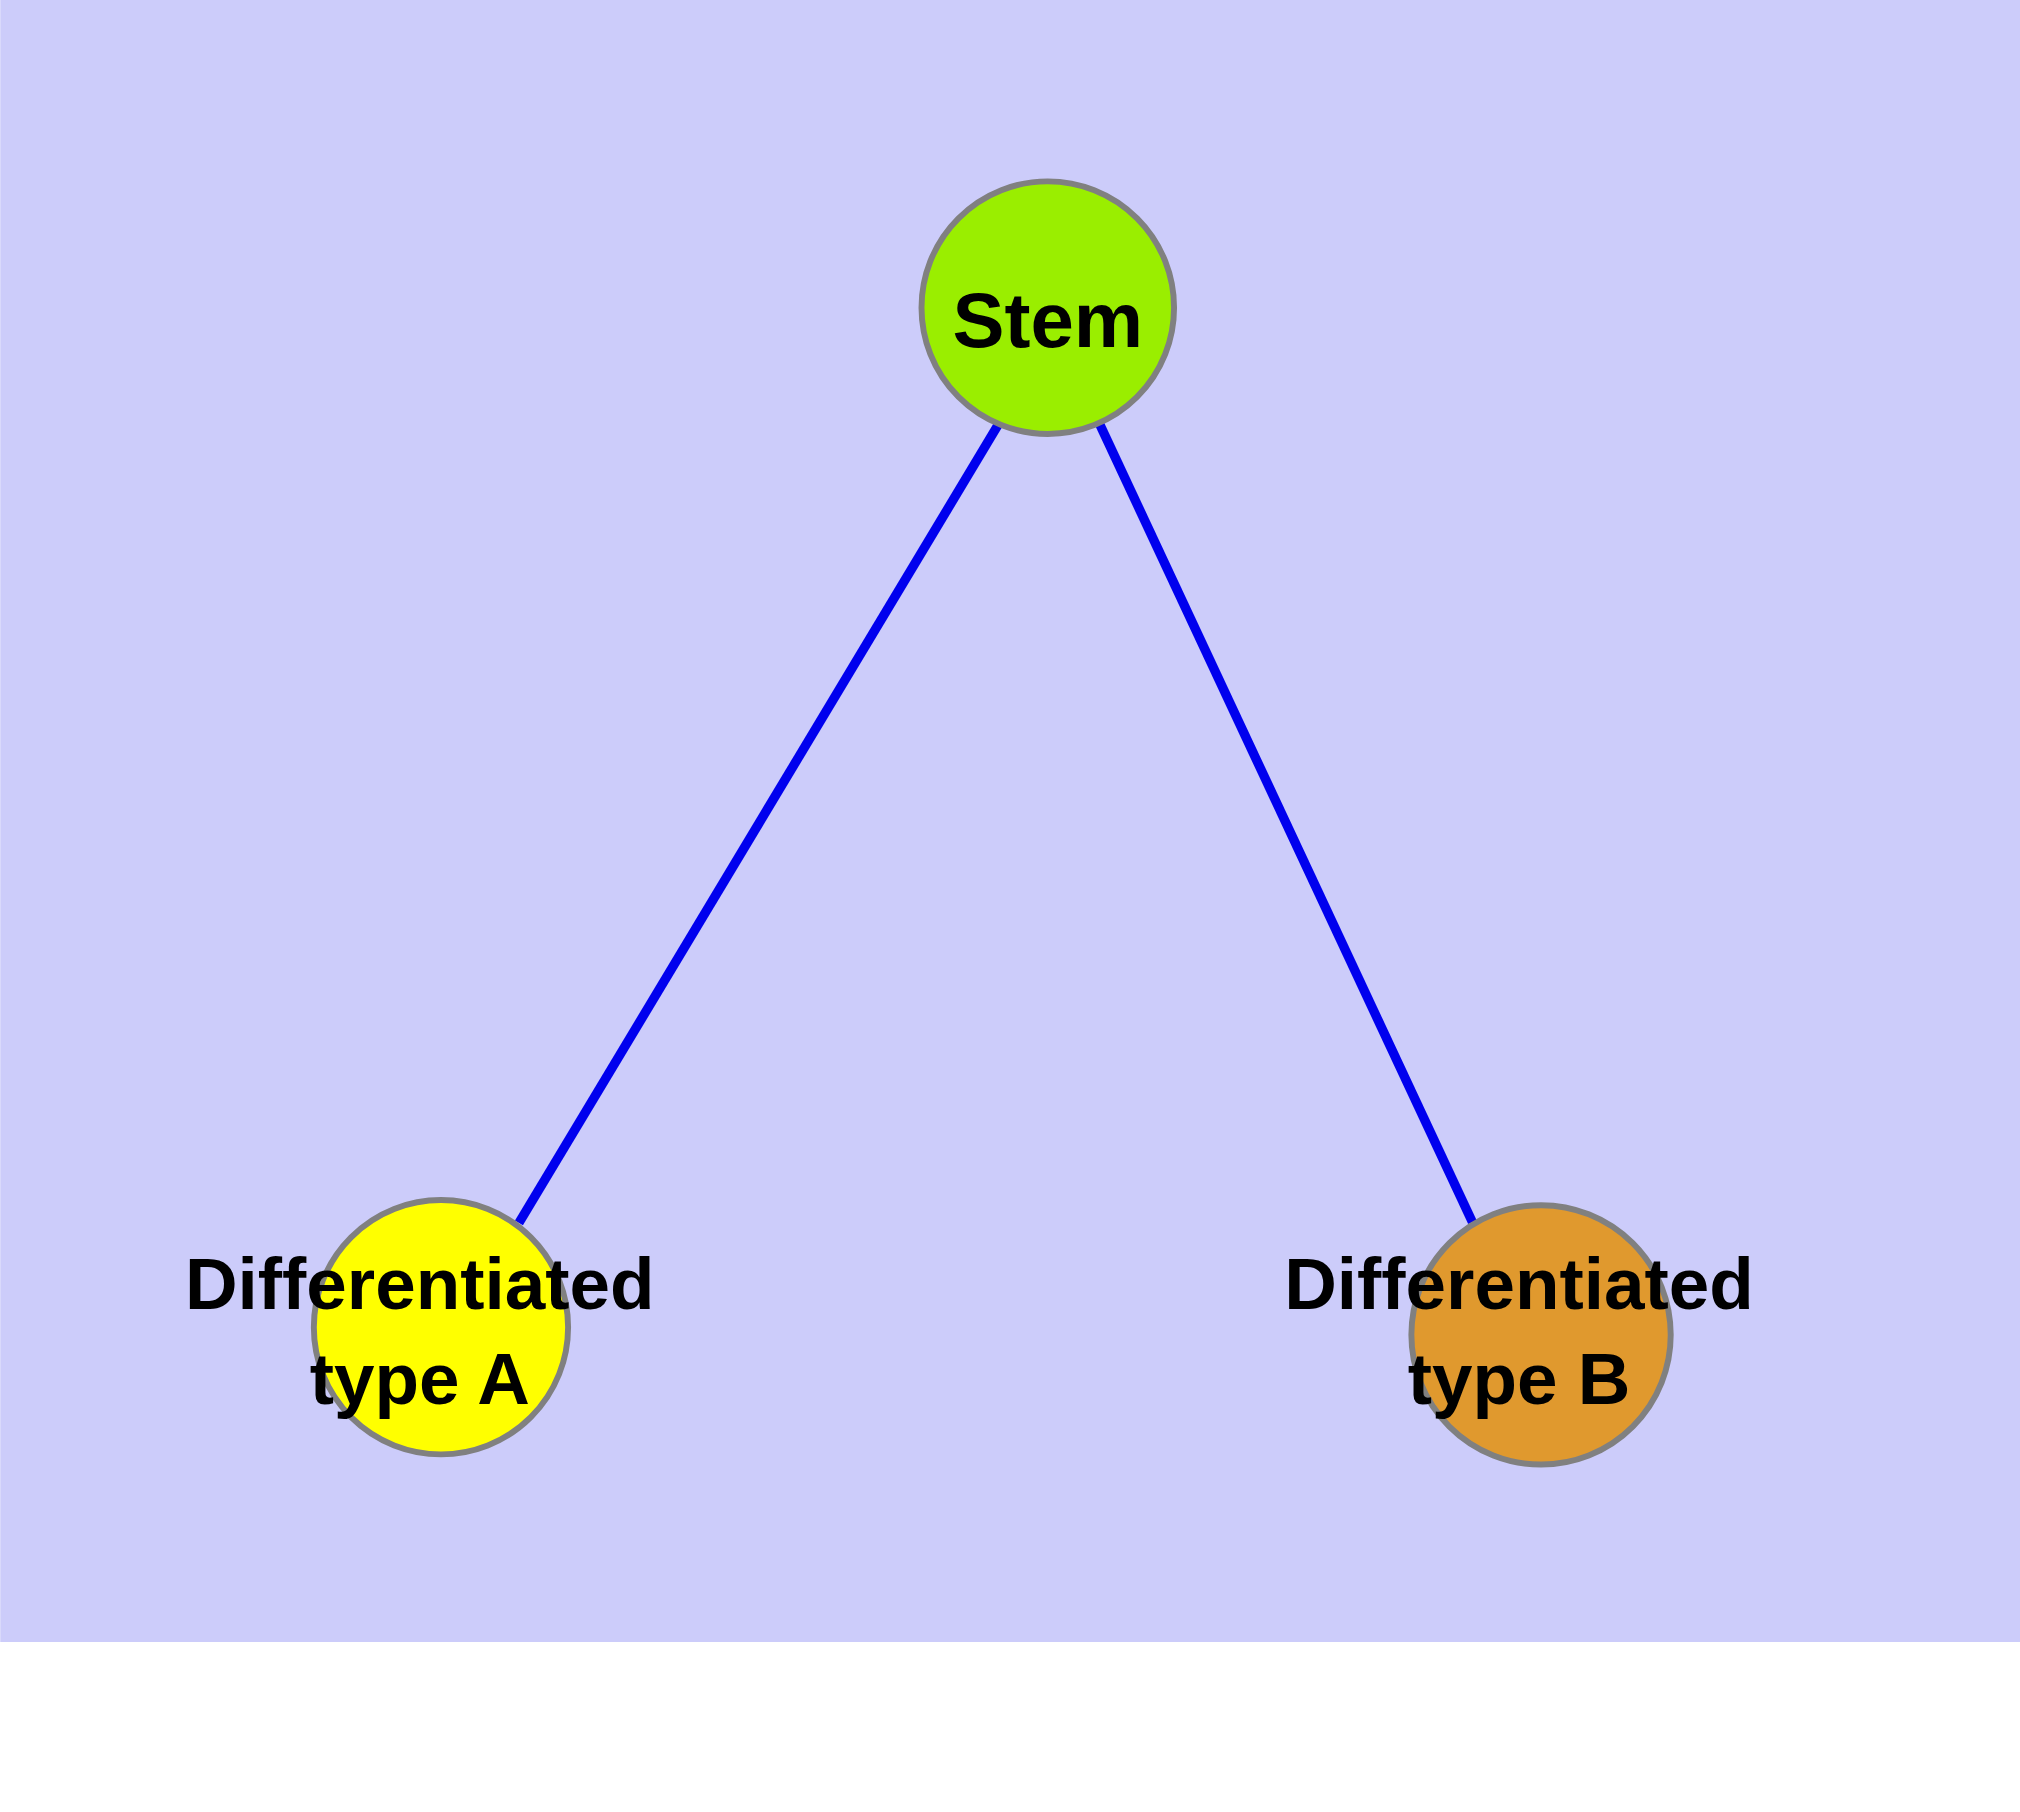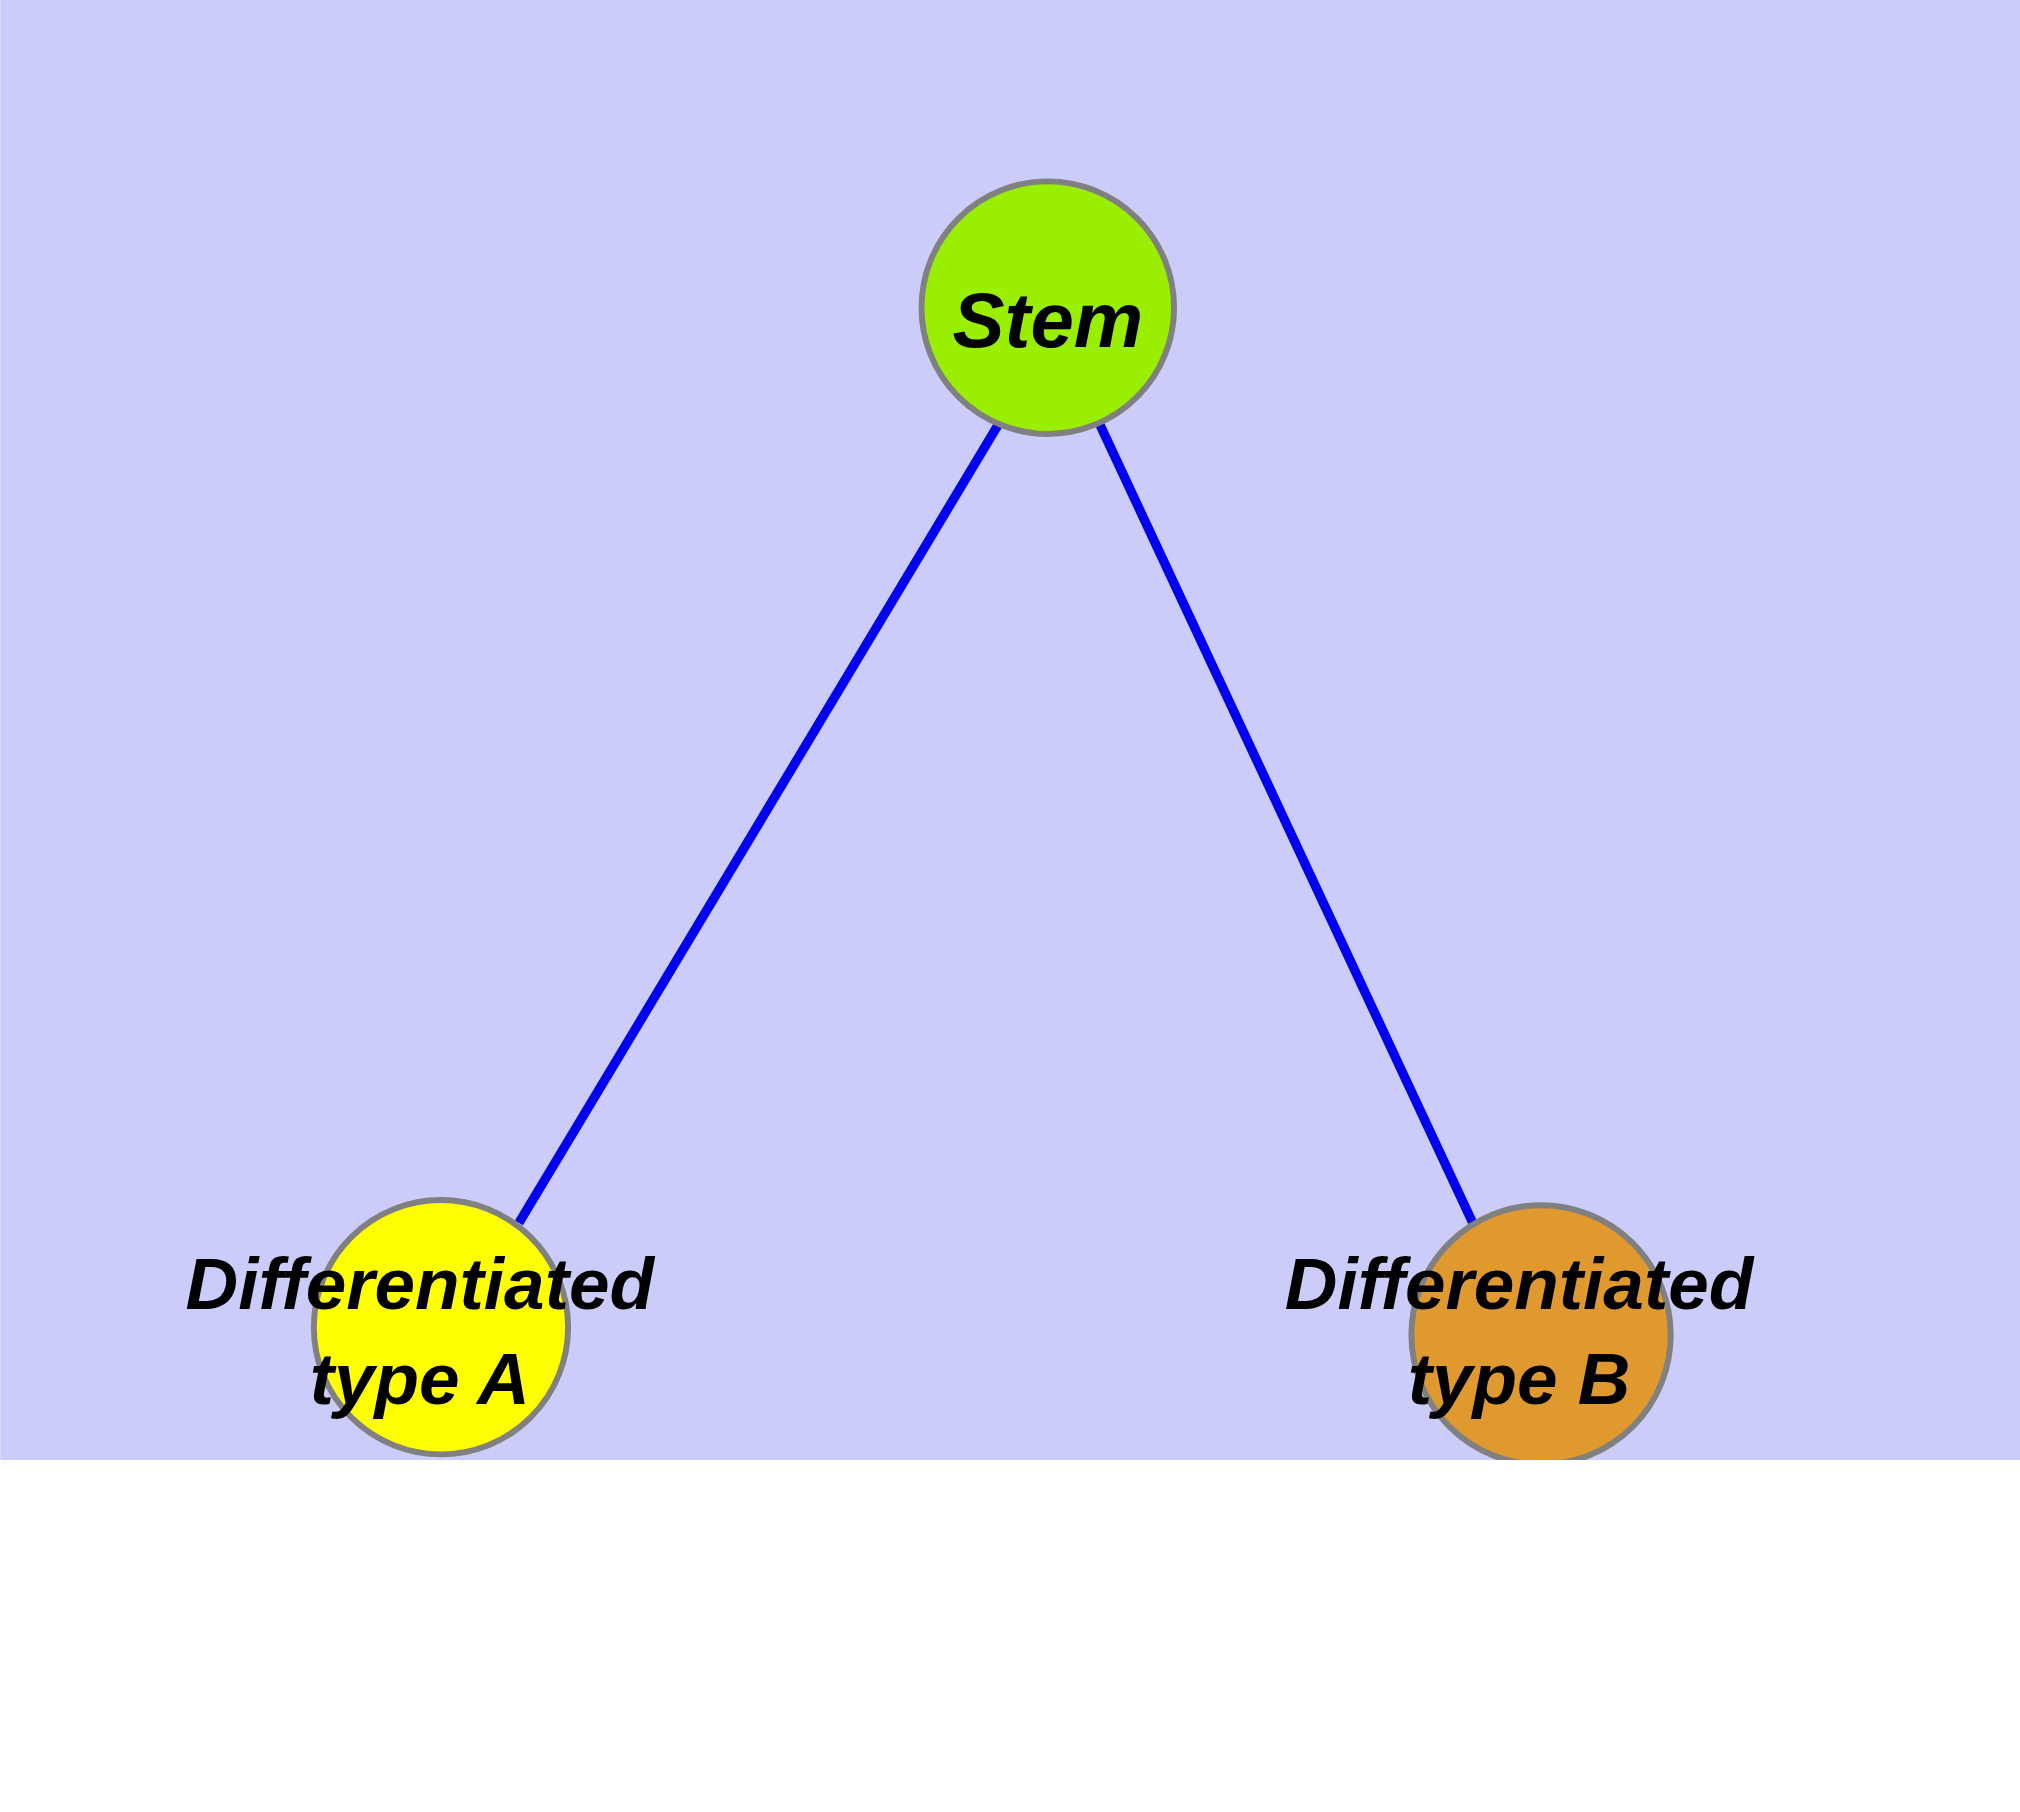--- a/index.html
+++ b/index.html
@@ -31,21 +31,21 @@
     text-anchor: middle;
     dominant-baseline: alphabetic;
   }
   .node-label-root {
     font-size: 92px;
   }
 </style>
 </head>
 <body>
 
-<div id="canvas" style="width: 2021px; height: 1460px; font-style: italic;">
+<div id="canvas" style="width: 2021px; height: 1642px;">
   <svg id="graph-svg" viewBox="0 0 2384 2138" xmlns="http://www.w3.org/2000/svg">
 
     <rect id="bg-rect" x="0" y="0" width="2384" height="2138" fill="#ccccfa"></rect>
 
     <g id="edge-layer">
       <line class="edge" id="edge-0" x1="1180" y1="497" x2="612" y2="1443" stroke="#0000ee" stroke-width="11" stroke-linecap="butt"></line>
       <line class="edge" id="edge-1" x1="1297" y1="500" x2="1737" y2="1442" stroke="#0000ee" stroke-width="11" stroke-linecap="butt"></line>
     </g>
 
     <g id="node-layer">

